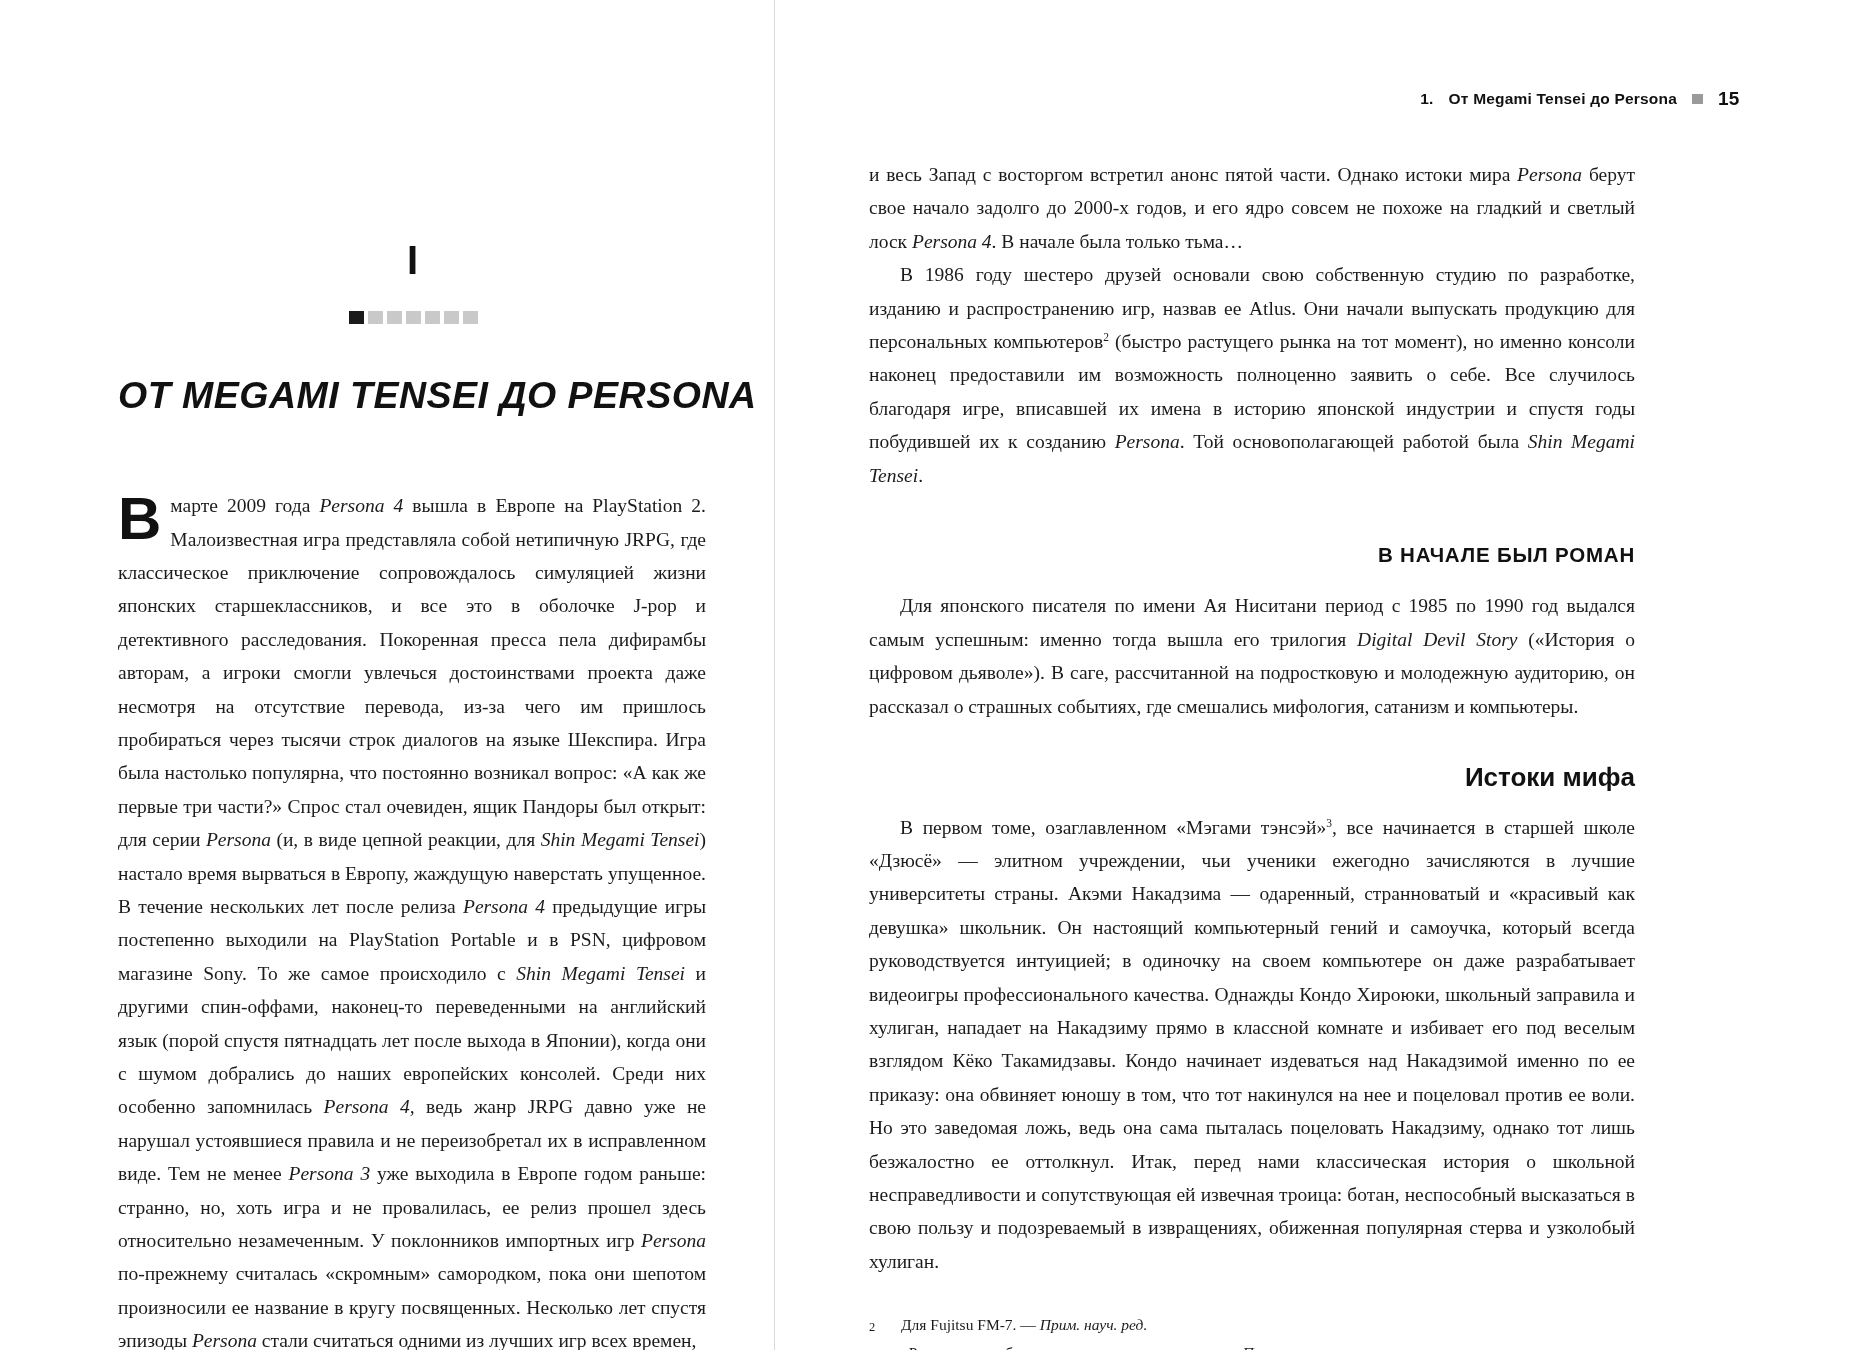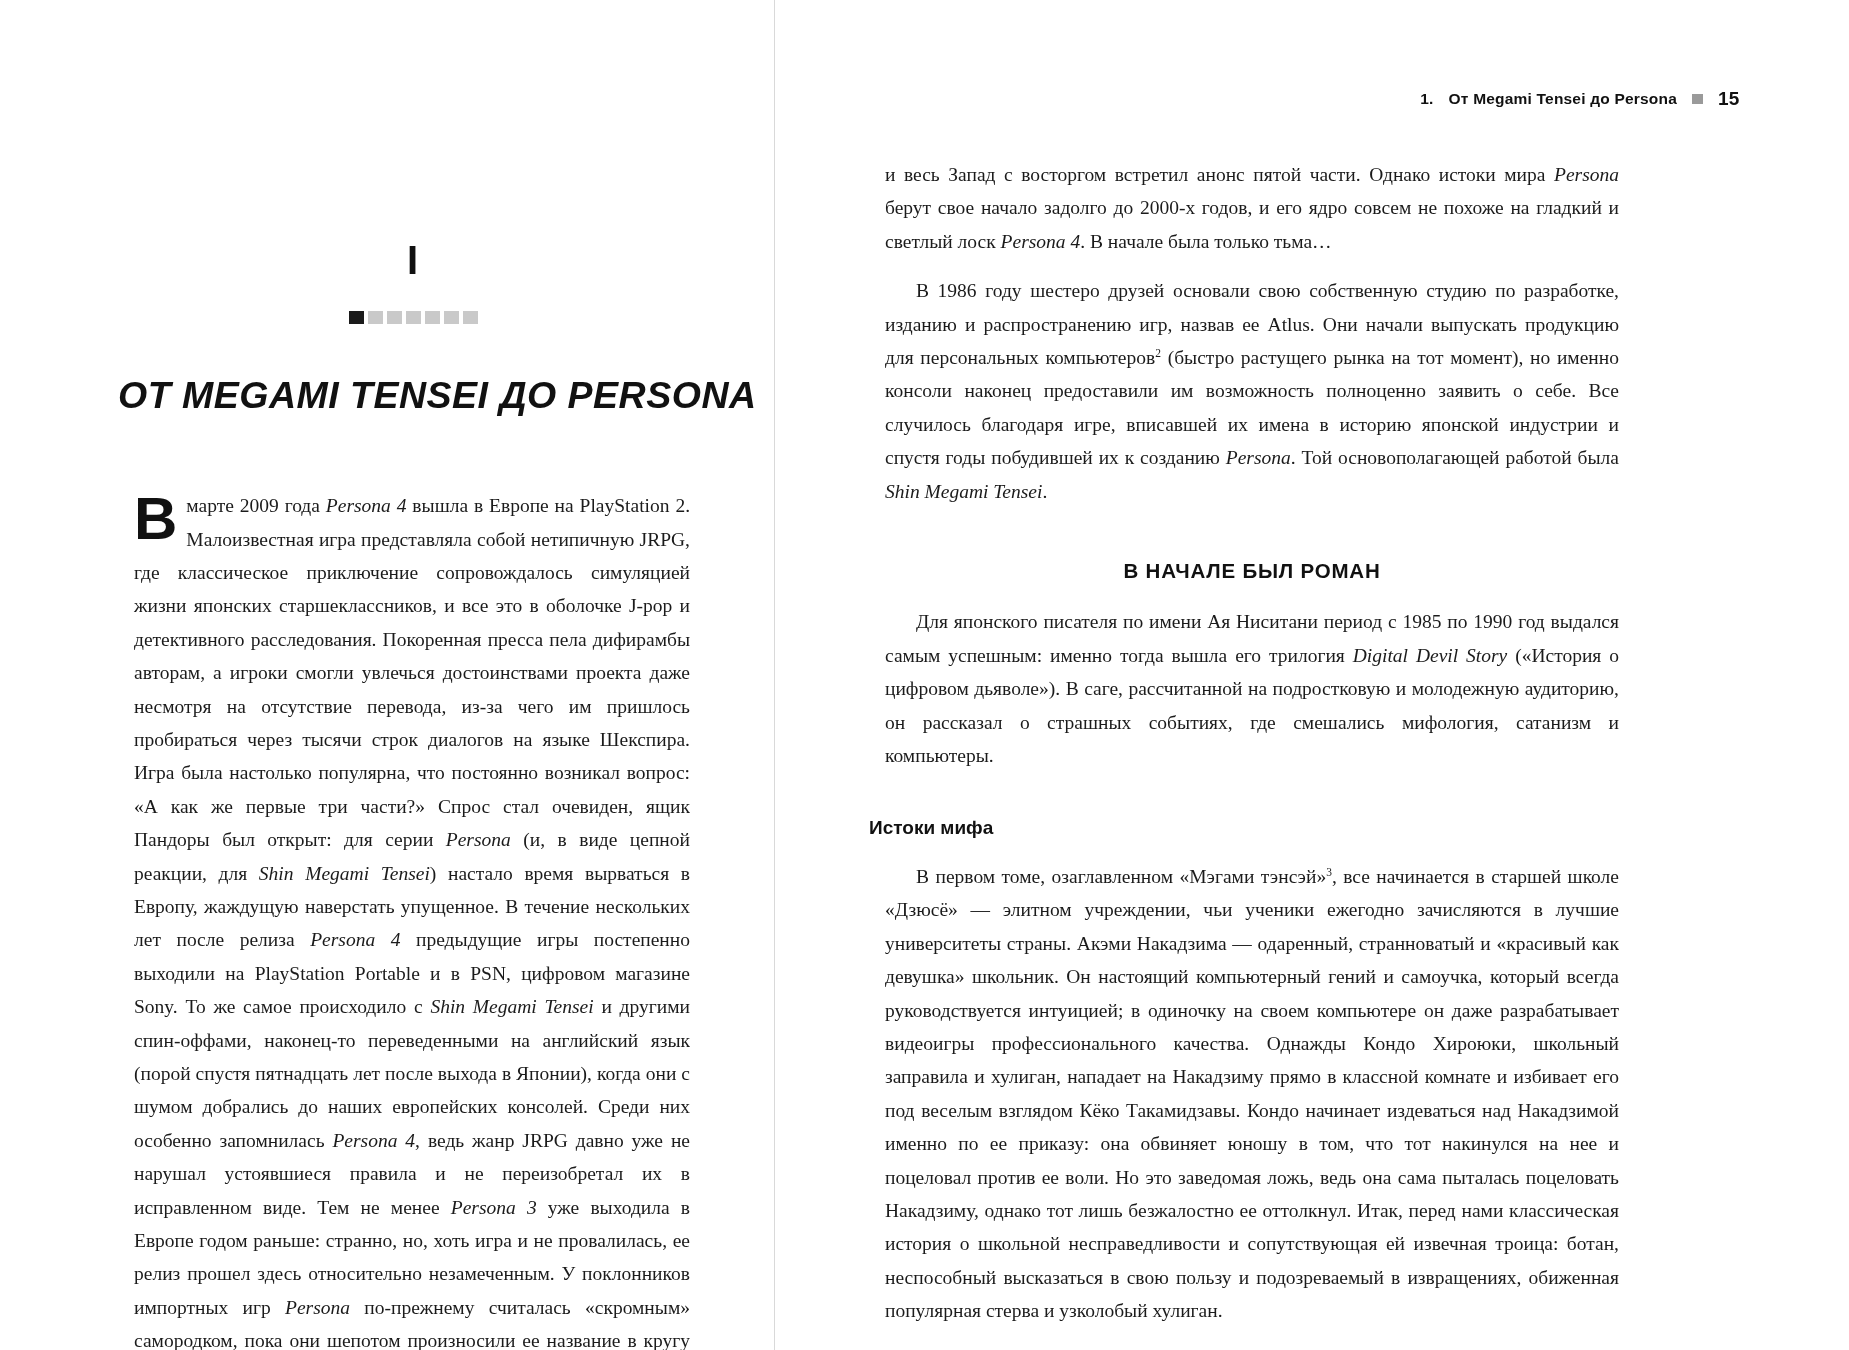--- a/index.html
+++ b/index.html
@@ -89,21 +89,21 @@
   }
 
   
   .body-col {
     font-size: 19.5px;
     line-height: 33.4px;
     text-align: justify;
     color: #1b1b1b;
   }
   .body-col p {
-    margin: 16px;
+    margin: 0;
     text-indent: 31px;
   }
   .body-col p.no-indent {
     text-indent: 0;
   }
   .dropcap-para {
     text-indent: 0 !important;
   }
   .dropcap {
     float: left;
@@ -148,29 +148,29 @@
   }
   .right-col {
     width: 766px;
     margin: 48px 0 0 95px;
   }
   .section-head {
     font-family: "Liberation Sans", sans-serif;
     font-weight: bold;
     font-size: 20.5px;
     letter-spacing: 0.8px;
-    text-align: center;
+    text-align: right;
     color: #111;
     margin: 46px 0 18px 0;
   }
   .sub-head {
     font-family: "Liberation Sans", sans-serif;
     font-weight: bold;
-    font-size: 19px;
-    text-align: left;
+    font-size: 26px;
+    text-align: right;
     color: #111;
     margin: 38px 0 16px 0;
   }
   .footnotes {
     margin-top: 28px;
     border-top: 0;
     padding-top: 6px;
     font-size: 15.5px;
     line-height: 26px;
     color: #1b1b1b;

